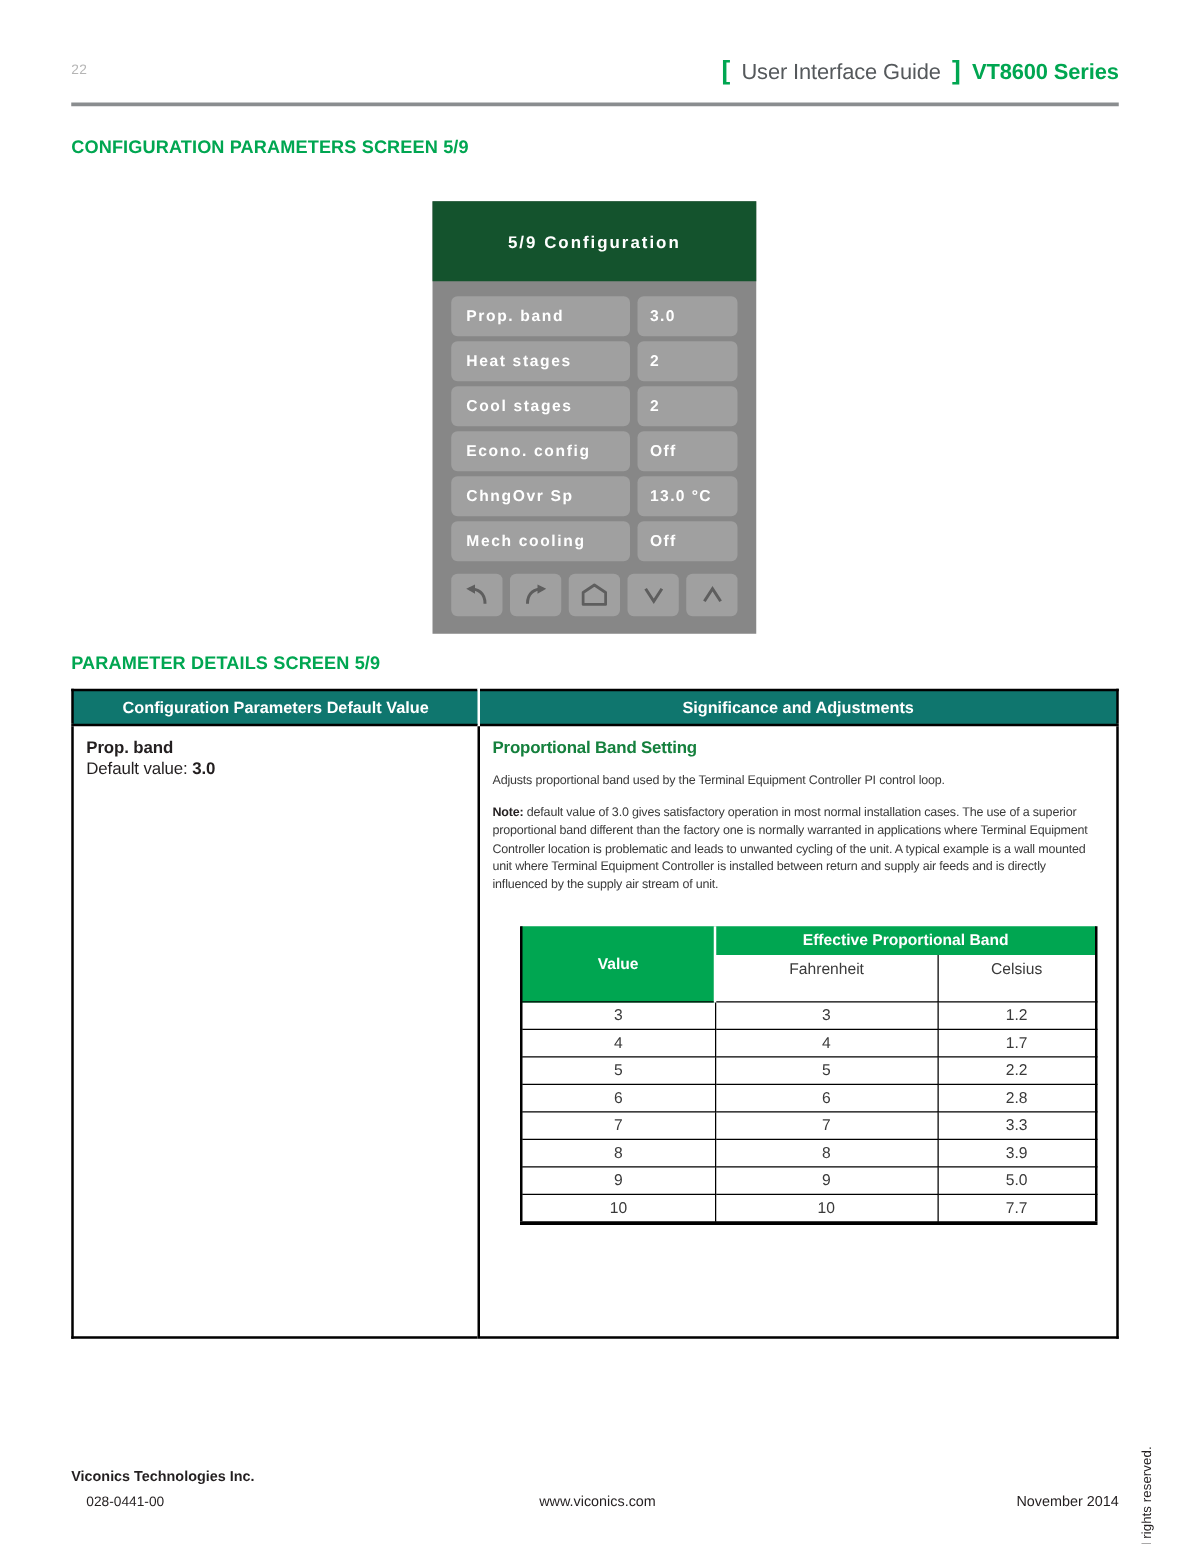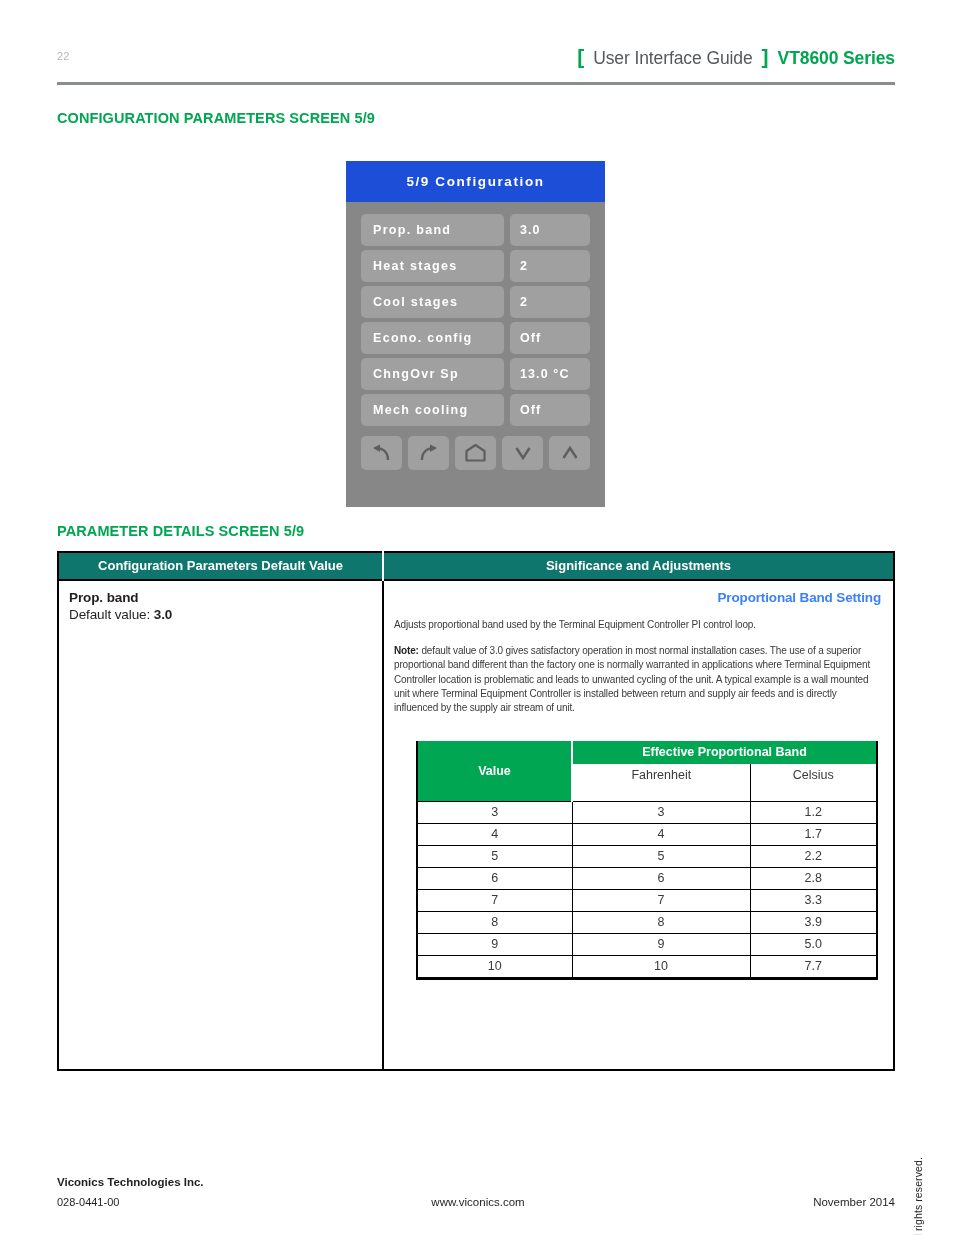--- a/index.html
+++ b/index.html
@@ -55,22 +55,22 @@
   #heading-details { left: 57px; top: 523px; }
 
   
   #device-screen {
     position: absolute;
     left: 346px; top: 161px;
     width: 259px; height: 346px;
     background: #878787;
   }
   #device-titlebar {
-    height: 41px;
-    background: #1d4ed8;
+    height: 64px;
+    background: #14532d;
     display: flex; align-items: center; justify-content: center;
   }
   #device-title {
     color: #ffffff; font-size: 13.5px; font-weight: bold;
     letter-spacing: 1.6px;
   }
   #device-rows {
     padding: 12px 15px 0 15px;
     display: flex; flex-direction: column; gap: 4px;
   }
@@ -136,22 +136,22 @@
   .param-name {
     font-size: 13.5px; font-weight: bold; color: #231f20;
     margin: 0 0 2px 0; letter-spacing: -.1px;
   }
   .param-default {
     font-size: 13.5px; color: #231f20; margin: 0; letter-spacing: -.1px;
   }
   .param-default b { font-weight: bold; }
 
   .sig-title {
-    font-size: 13.5px; font-weight: bold; color: #3b82f6;
-    margin: 0 0 13px 0; letter-spacing: -.15px; text-align: right;
+    font-size: 13.5px; font-weight: bold; color: #15803d;
+    margin: 0 0 13px 0; letter-spacing: -.15px;
   }
   .sig-para {
     font-size: 10px; color: #3a3a3a; line-height: 1.42;
     margin: 0 0 12px 0; letter-spacing: -.15px;
   }
   .sig-para b { color: #231f20; font-weight: bold; }
 
   
   #band-table {
     margin: 26px 0 0 22px;
@@ -194,21 +194,21 @@
     letter-spacing: .1px;
   }
 
   
   #footer { position: absolute; left: 57px; top: 1176px; width: 838px; height: 46px; }
   #footer-company {
     position: absolute; left: 0; top: 0;
     font-size: 11.5px; font-weight: bold; color: #231f20;
   }
   #footer-doc {
-    position: absolute; left: 0; top: 20px;
+    position: absolute; left: 12px; top: 20px;
     font-size: 11px; color: #231f20;
   }
   #footer-address {
     position: absolute; left: 211px; top: 1px;
     font-size: 11.5px; color: #231f20; white-space: nowrap;
   }
   #footer-web {
     position: absolute; left: 4px; right: 0; top: 20px;
     text-align: center;
     font-size: 11.5px; color: #231f20;

